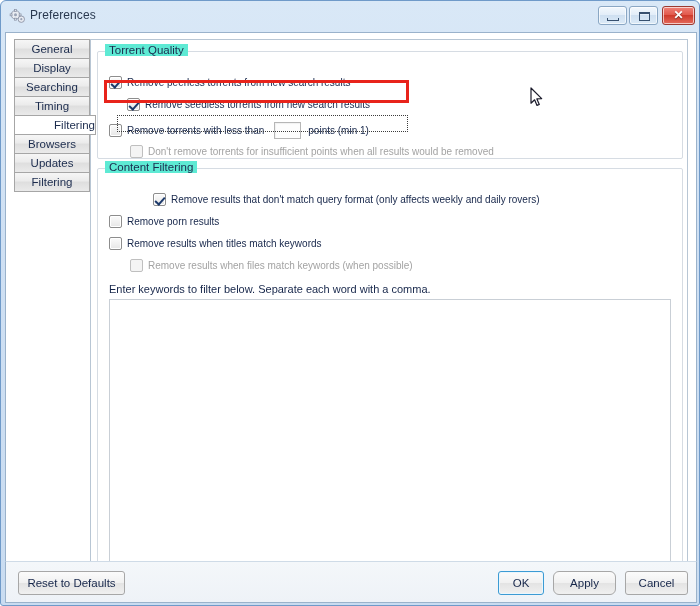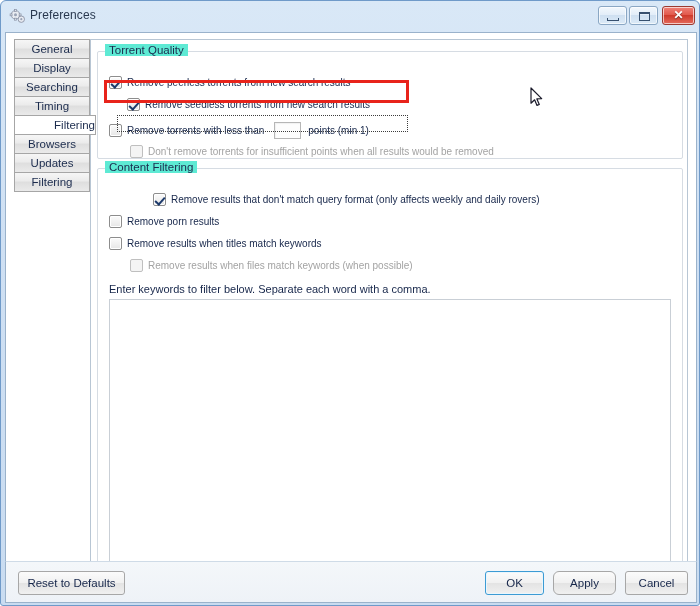--- a/index.html
+++ b/index.html
@@ -309,21 +309,21 @@
     background: linear-gradient(to bottom, #fbfbfb 0%, #f1f1f1 48%, #e3e3e3 50%, #f0f0f0 100%);
     font-family: "Liberation Sans", sans-serif;
     font-size: 11.5px;
     color: #16264a;
     cursor: default;
     text-align: center;
     line-height: 22px;
     white-space: nowrap;
   }
   #btn-reset  { left: 12px;  width: 107px; }
-  #btn-ok     { right: 152px; width: 59px;
+  #btn-ok     { right: 152px; width: 46px;
                 border: 1px solid #3c9bd4;
                 box-shadow: inset 0 0 0 1px #eaf6fd; }
   #btn-apply  { right: 80px;  width: 63px; border-radius: 6px; }
   #btn-cancel { right: 8px;   width: 63px; }
 
   
   #cursor {
     position: absolute;
     left: 529px; top: 86px;
     width: 14px; height: 21px;

